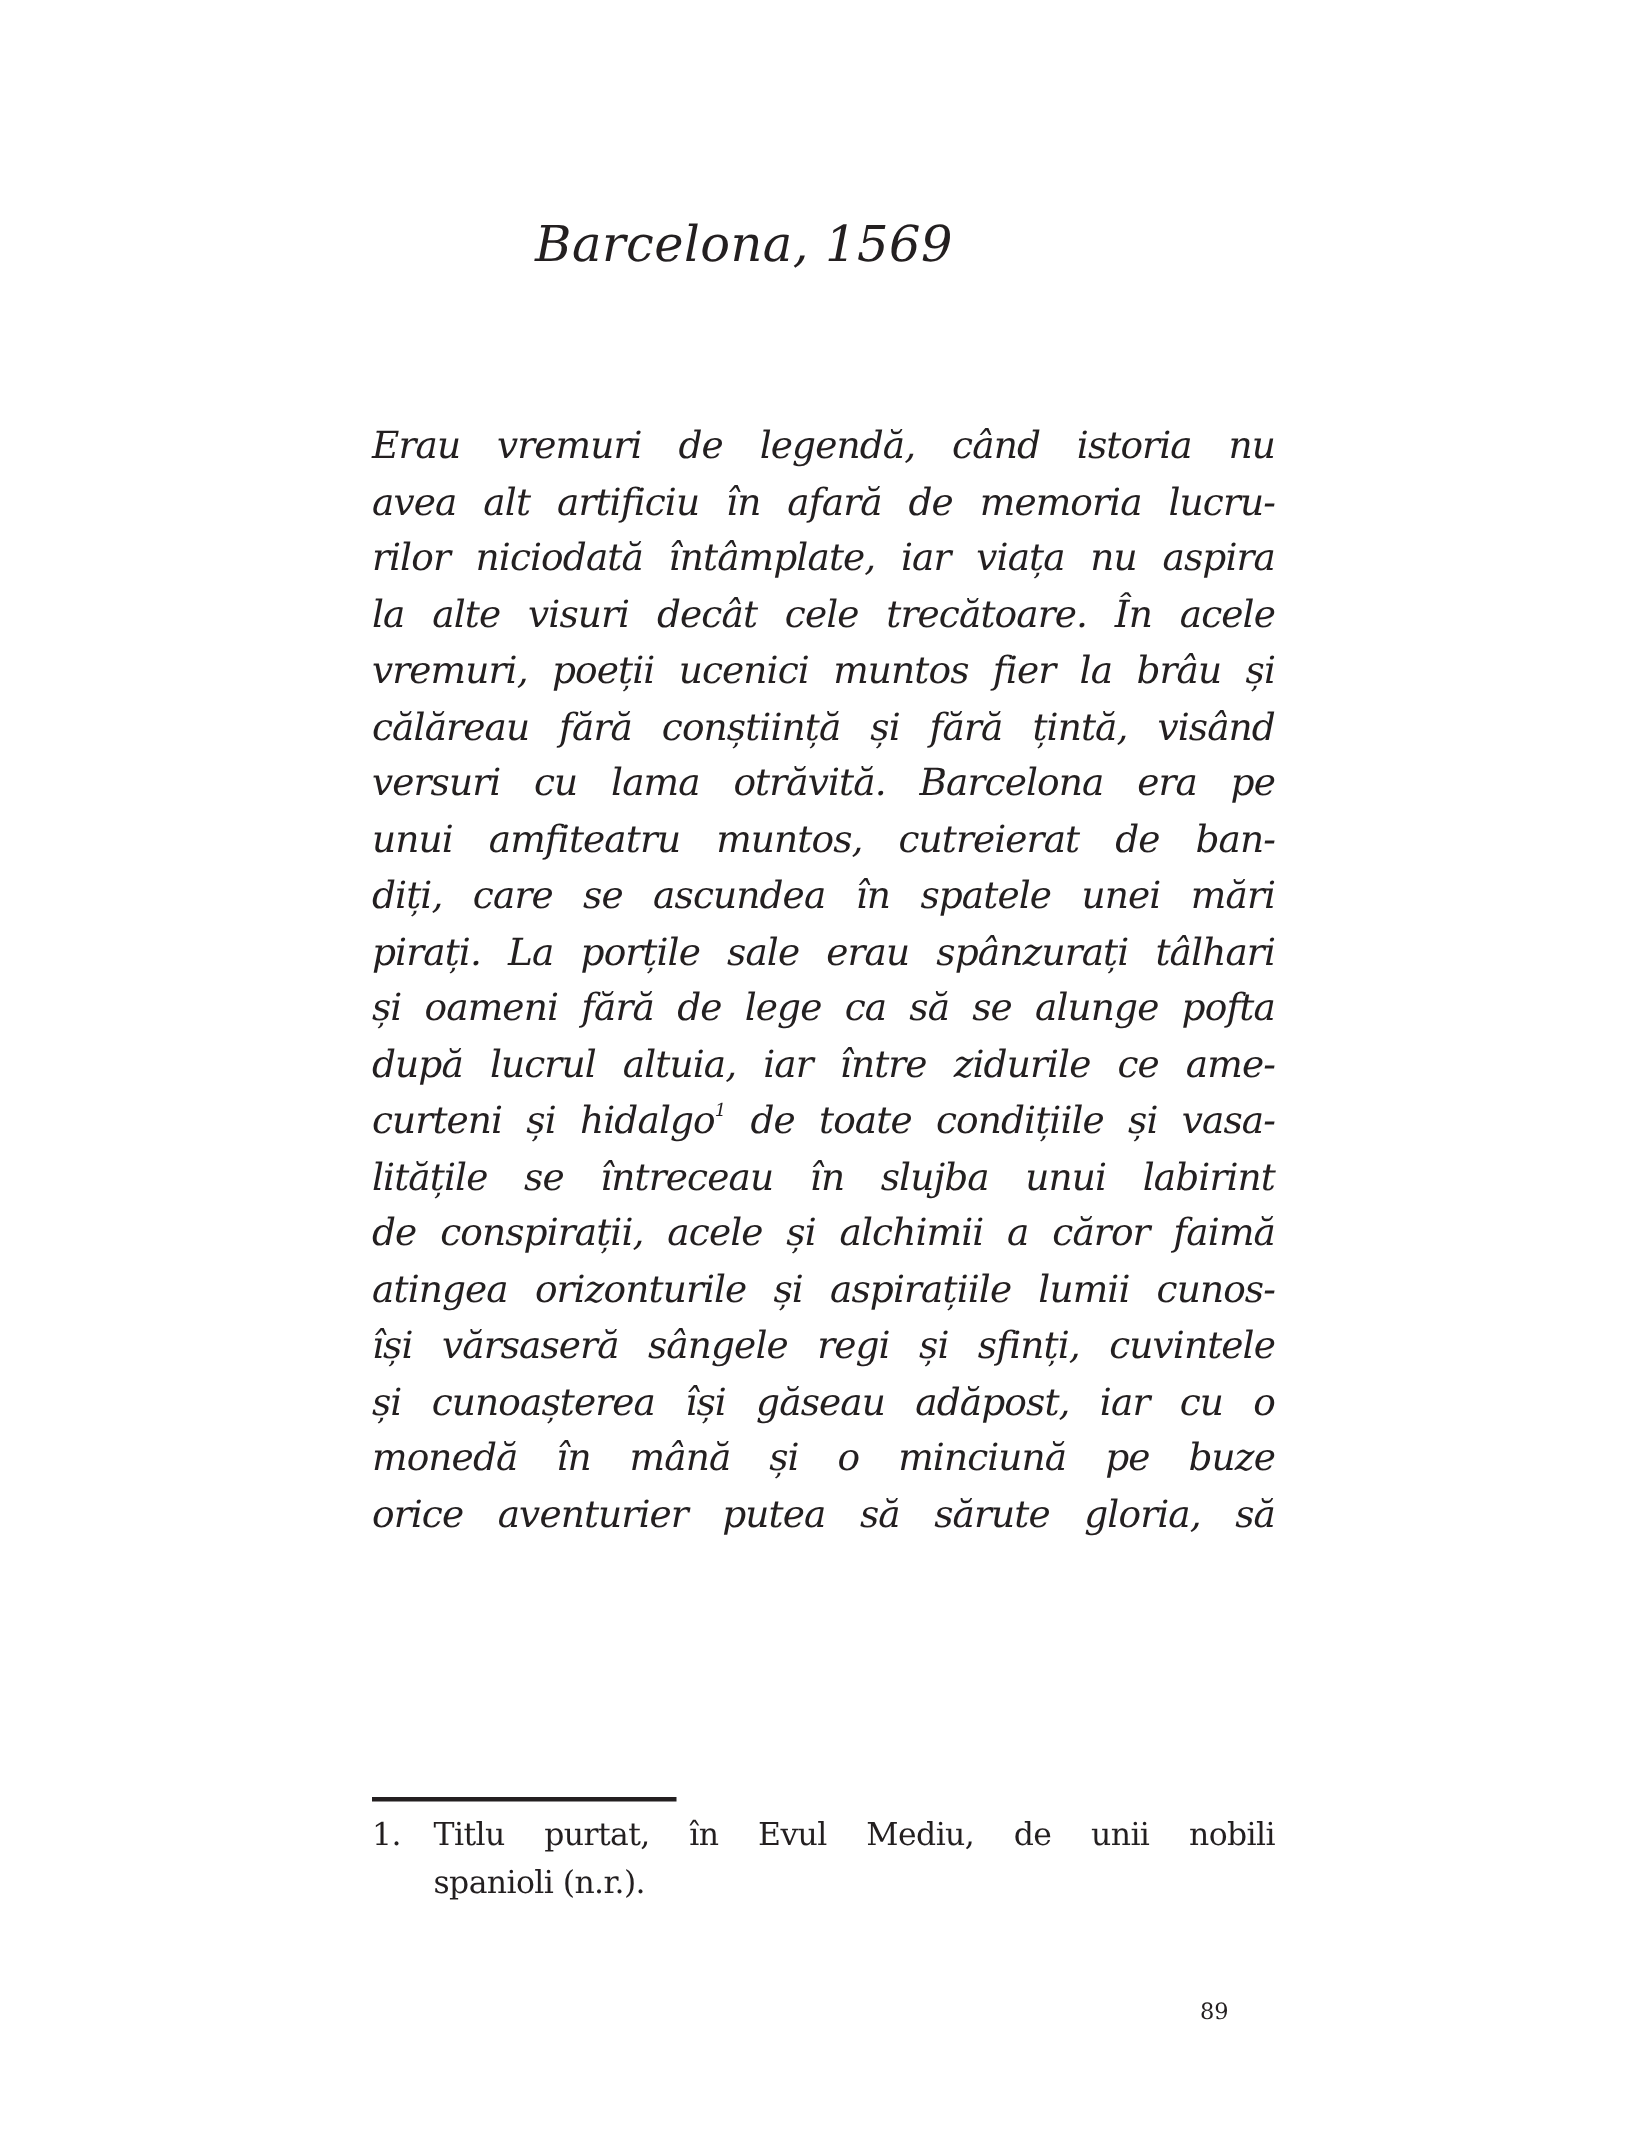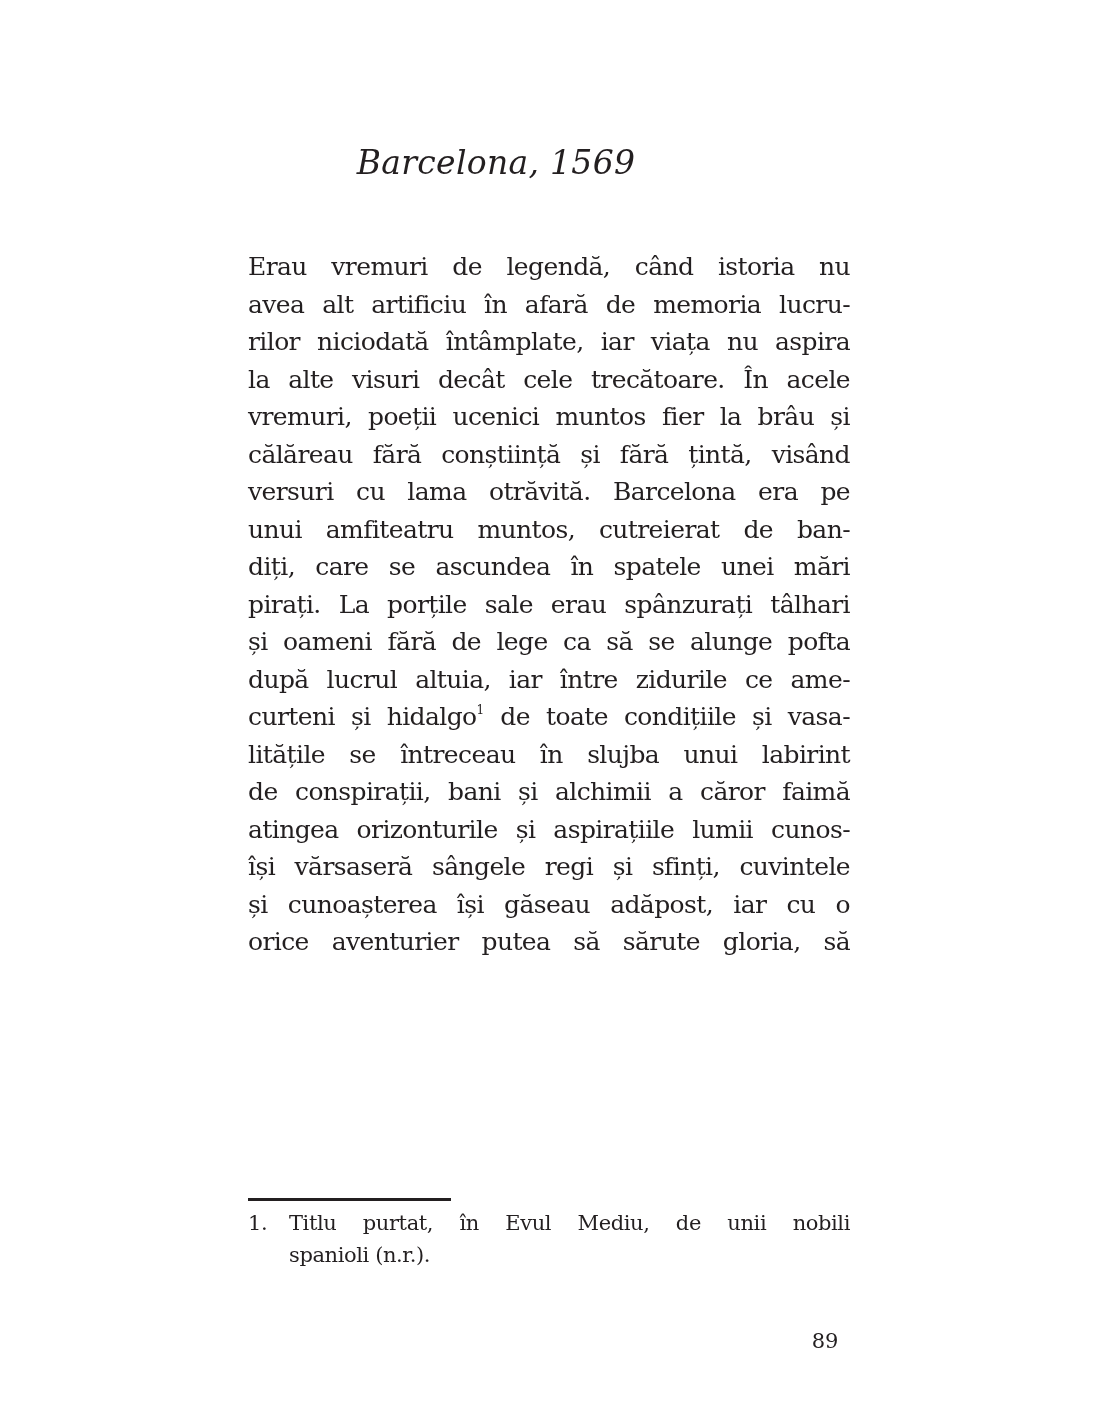--- a/index.html
+++ b/index.html
@@ -29,22 +29,23 @@
       font-family: "DejaVu Serif", serif;
       font-style: italic;
       font-size: 33px;
       line-height: 50px;
       letter-spacing: 0.3px;
       color: #231f20;
     }
     .body-text {
       position: absolute;
       left: 248px;
-      top: 248px;
+      top: 278px;
       width: 602px;
+      font-style: italic;
     }
     .line {
       display: block;
       height: 37.5px;
       line-height: 37.5px;
       font-family: "DejaVu Serif", serif;
       font-size: 25px;
       letter-spacing: -0.6px;
       word-spacing: -1px;
       white-space: nowrap;
@@ -104,23 +105,23 @@
     .fn-first .fn-text {
       flex: 1;
       text-align: justify;
       text-align-last: justify;
     }
     .page-number {
       position: absolute;
       left: 800px;
       width: 50px;
       top: 1326px;
-      text-align: center;
+      text-align: left;
       font-family: "DejaVu Serif", serif;
-      font-size: 21px;
+      font-size: 15px;
       line-height: 30px;
       color: #231f20;
     }
   </style>
 </head>
 <body>
 
 <div class="page">
 
   <div class="chapter-title">Barcelona, 1569</div>
@@ -133,24 +134,25 @@
     <span class="line">vremuri, poeții ucenici muntos fier la brâu și</span>
     <span class="line">călăreau fără conștiință și fără țintă, visând</span>
     <span class="line">versuri cu lama otrăvită. Barcelona era pe</span>
     <span class="line">unui amfiteatru muntos, cutreierat de ban-</span>
     <span class="line">diți, care se ascundea în spatele unei mări</span>
     <span class="line">pirați. La porțile sale erau spânzurați tâlhari</span>
     <span class="line">și oameni fără de lege ca să se alunge pofta</span>
     <span class="line">după lucrul altuia, iar între zidurile ce ame-</span>
     <span class="line"><span>curteni și hidalgo</span><sup class="fnref">1</sup><span> de toate condițiile și vasa-</span></span>
     <span class="line">litățile se întreceau în slujba unui labirint</span>
-    <span class="line">de conspirații, bani și alchimii a căror faimă</span>
+    <span class="line">de conspirații, acele și alchimii a căror faimă</span>
     <span class="line">atingea orizonturile și aspirațiile lumii cunos-</span>
     <span class="line">își vărsaseră sângele regi și sfinți, cuvintele</span>
     <span class="line">și cunoașterea își găseau adăpost, iar cu o</span>
+    <span class="line">monedă în mână și o minciună pe buze</span>
     <span class="line last">orice aventurier putea să sărute gloria, să</span>
   </div>
 
   <div class="footnote-rule"></div>
 
   <div class="footnote">
     <div class="fn-first">
       <span class="fn-num">1.</span>
       <span class="fn-text">Titlu purtat, în Evul Mediu, de unii nobili</span>
     </div>

